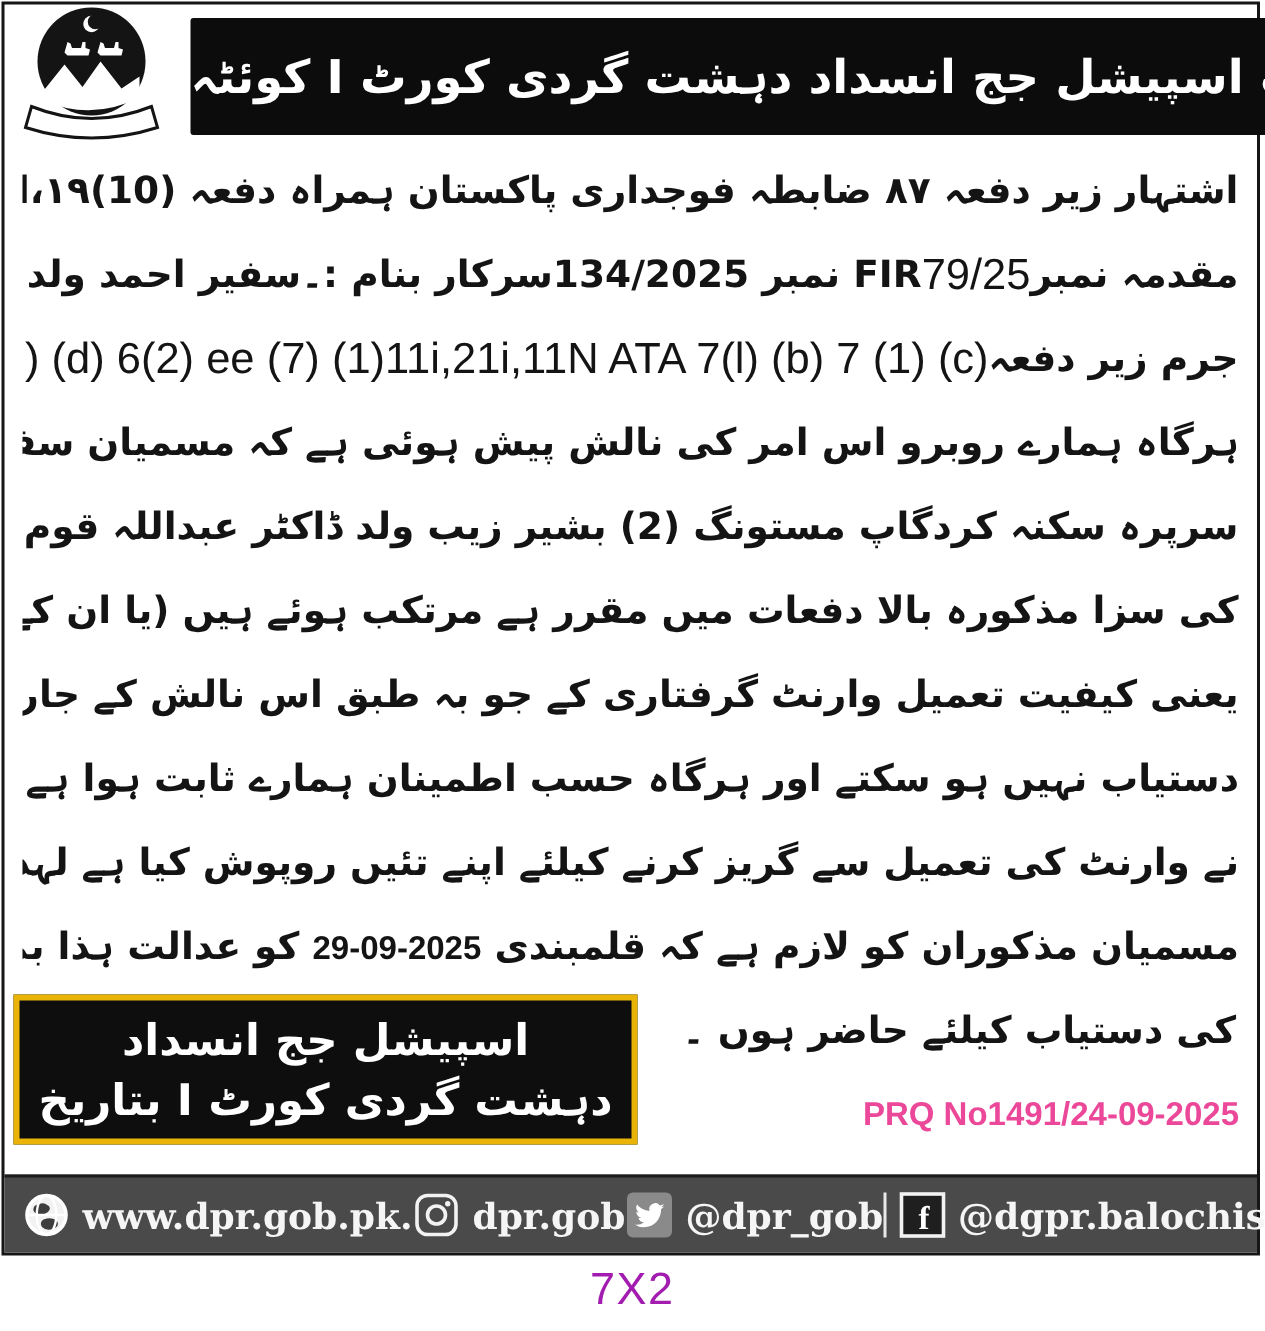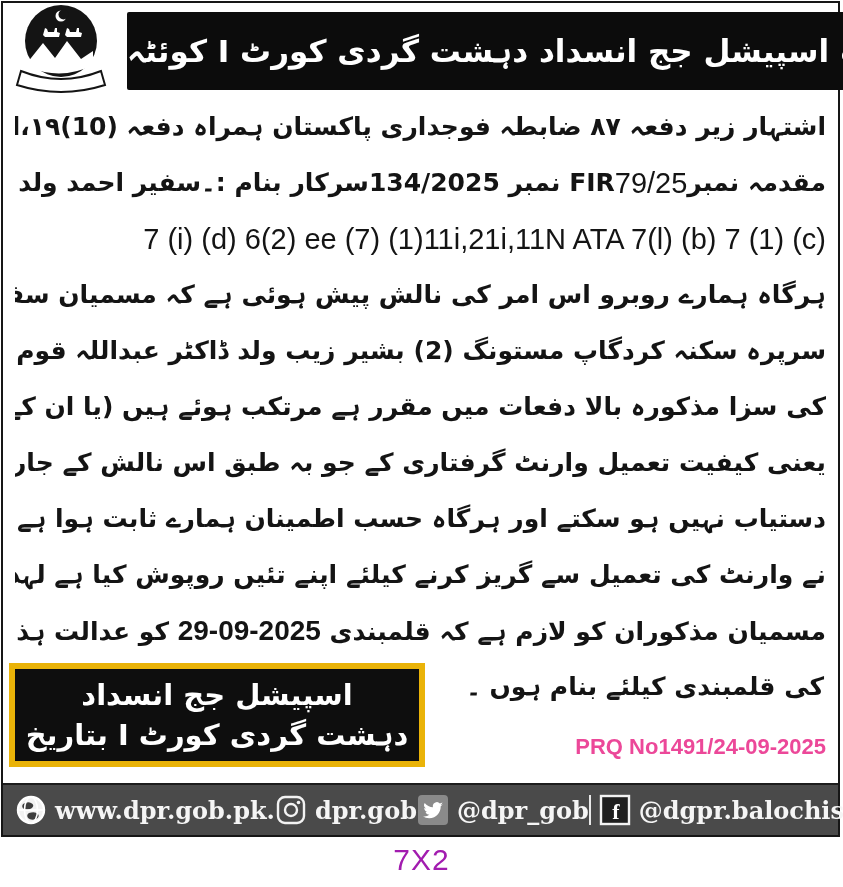--- a/index.html
+++ b/index.html
@@ -14,24 +14,24 @@
   .titlebar .t{color:#fff;font-size:31px;font-weight:bold;direction:rtl;white-space:nowrap;
     font-family:"DejaVu Sans",sans-serif;}
   
   .bodytext{padding:0 12px;color:#141414;}
   .line{height:56px;line-height:56px;font-size:25px;font-weight:bold;direction:rtl;
     white-space:nowrap;overflow:hidden;}
   .jline{text-align:justify;text-align-last:justify;}
   .fxline{display:flex;justify-content:space-between;align-items:center;}
   .latin{font-family:"Liberation Sans",sans-serif;font-weight:normal;font-size:29px;
     direction:ltr;unicode-bidi:embed;}
-  .latin.b{font-weight:bold;font-size:28px;}
+  .latin.b{font-weight:bold;font-size:22px;}
   
   .bottomrow{display:flex;direction:ltr;margin:4px 6px 0 6px;}
-  .sigbox{width:416px;background:#0e0e0e;border:6px solid #eab308;box-sizing:border-box;
+  .sigbox{width:416px;background:#0e0e0e;border:4px solid #eab308;box-sizing:border-box;
     padding:6px 4px;text-align:center;}
   .sigbox div{color:#fff;font-size:29px;font-weight:bold;line-height:40px;direction:rtl;white-space:nowrap;}
   .rightcol{flex:1;display:flex;flex-direction:column;justify-content:space-between;padding:0 6px 0 12px;}
   .closingline{direction:rtl;font-size:25px;font-weight:bold;line-height:48px;color:#141414;
     text-align:right;padding-right:2px;white-space:nowrap;}
   .prq{font-family:"Liberation Sans",sans-serif;font-weight:bold;font-size:22px;color:#ec4899;
     text-align:right;white-space:nowrap;letter-spacing:0px;line-height:40px;}
   
   .footer{position:absolute;left:0;right:0;bottom:0;height:52px;background:#4a4a4a;
     border-top:2px solid #1d1d1d;display:flex;align-items:center;justify-content:space-between;
@@ -75,20 +75,21 @@
     <div class="line jline">اشتہار زیر دفعہ ۸۷ ضابطہ فوجداری پاکستان ہمراہ دفعہ (10)۱۹،انسداد دہشت گردی ایکٹ</div>
 
     <div class="line fxline">
       <span>مقدمہ نمبر</span>
       <span class="latin">79/25</span>
       <span>FIR نمبر 134/2025</span>
       <span>سرکار بنام :۔سفیر احمد ولد عبدالغنی وغیرہ</span>
     </div>
 
     <div class="line fxline">
+      <span>جرم زیر دفعہ</span>
       <span class="latin">7 (i) (d) 6(2) ee (7) (1)11i,21i,11N ATA 7(l) (b) 7 (1) (c)</span>
     </div>
 
     <div class="line fxline">
       <span>ہرگاہ ہمارے روبرو اس امر کی نالش پیش ہوئی ہے کہ مسمیان سفیر احمد ولد عبدالغنی قوم</span>
 
     </div>
 
     <div class="line jline">سرپرہ سکنہ کردگاپ مستونگ (2) بشیر زیب ولد ڈاکٹر عبداللہ قوم محمد حسنی سکنہ احمد وال نوشکی جرم بالا کے جس</div>
     <div class="line jline">کی سزا مذکورہ بالا دفعات میں مقرر ہے مرتکب ہوئے ہیں (یا ان کے ارتکاب پر شبہ ہے) اور ازروئے ریٹرن</div>
@@ -104,21 +105,21 @@
       
     </div>
   </div>
 
   <div class="bottomrow">
     <div class="sigbox">
       <div>اسپیشل جج انسداد</div>
       <div>دہشت گردی کورٹ I بتاریخ</div>
     </div>
     <div class="rightcol">
-      <div class="closingline">کی قلمبندی کیلئے بنام ہوں ۔</div>
+      <div class="closingline">کی دستیاب کیلئے حاضر ہوں ۔</div>
       <div class="prq">PRQ No1491/24-09-2025</div>
     </div>
   </div>
 
   <div class="footer">
     <div class="fitem">
       <span>
         <svg width="32" height="32" viewBox="0 0 32 32">
           <circle cx="16" cy="16" r="13" fill="#f2f2f2"></circle>
           <path d="M8 10 q5-3 8-1 q4 2 1 5 q-4 3-8 1 q-3-2-1-5z" fill="#3d3d3d"></path>

